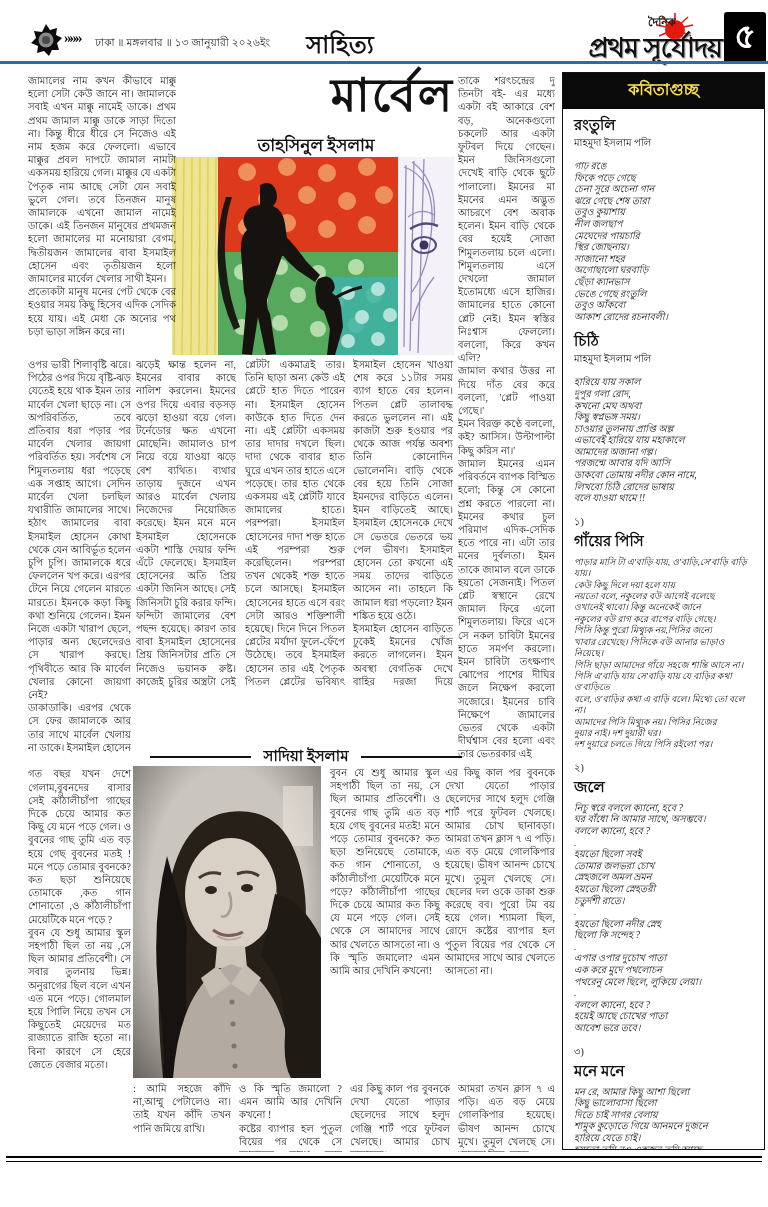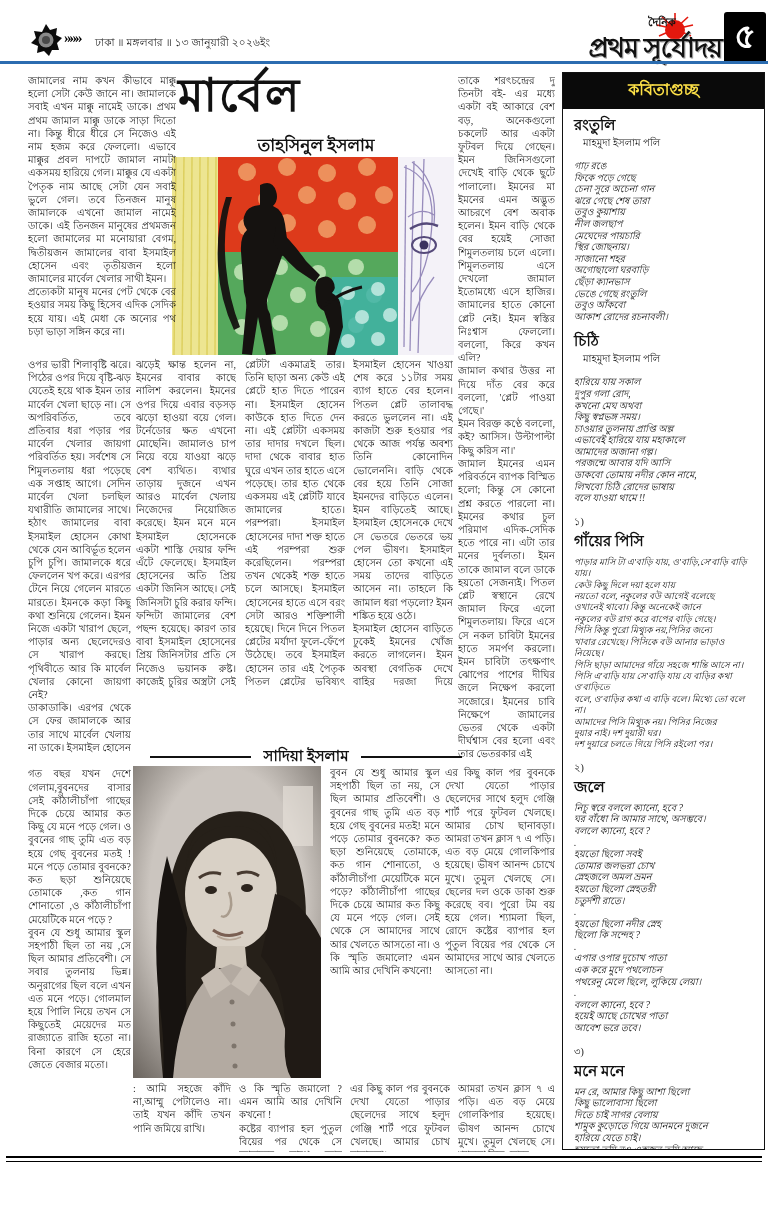--- a/index.html
+++ b/index.html
@@ -12,53 +12,54 @@
   .logo-small{font-size:11px;font-weight:bold;}
   .logo-main{font-size:27px;font-weight:bold;letter-spacing:-1px;white-space:nowrap;
              text-shadow:0 0 1px #fff,1px 1px 0 #999;}
   .pagebox{background:#000;color:#fff;border-radius:3px;display:flex;align-items:center;justify-content:center;
            font-size:34px;font-weight:bold;}
   .blue-rule{background:#2b6cb0;}
   .arrows{font-size:15px;font-weight:bold;letter-spacing:-2px;color:#000;}
   
   .bcol{font-size:10px;line-height:13.2px;text-align:justify;overflow:hidden;white-space:pre-line;
         color:#1c1c1c;word-break:break-word;}
-  .story-title-1{font-size:46px;font-weight:bold;text-align:left;letter-spacing:2px;line-height:1.05;}
+  .story-title-1{font-size:46px;font-weight:bold;text-align:right;letter-spacing:2px;line-height:1.05;}
   .story-title-2{font-size:36px;font-weight:bold;text-align:center;letter-spacing:1px;line-height:1.05;}
   .byline-1{font-size:17px;font-weight:bold;text-align:center;}
   .byline-2{display:flex;align-items:center;gap:13px;font-size:15px;font-weight:bold;}
   .byline-2 .rule{flex:1;height:2px;background:#111;}
   
   .poetry-box{border:1.5px solid #111;background:#fff;overflow:hidden;}
   .poetry-banner{background:#0a0a0a;color:#fde047;font-size:16px;font-weight:bold;text-align:center;
                  padding:4px 0 5px;}
   .poetry-inner{padding:7px 11px;}
   .poem{margin-bottom:9px;}
   .poem-num{font-size:10px;margin-bottom:1px;}
   .poem-title{font-size:15px;font-weight:bold;line-height:18px;}
-  .poem-author{font-size:10px;margin:1px 9px 9px;}
+  .poem-author{font-size:10px;margin:1px 0 9px;}
   .poem-lines{font-size:9.5px;line-height:11.6px;white-space:pre-line;font-style:italic;}
   .poem-lines.small{font-size:9px;line-height:11.4px;}
   .bottom-rule{border-top:2.5px solid #000;border-bottom:1.5px solid #000;height:3px;}
 </style>
 </head>
 <body>
 
 <div id="page">
 
   <div class="abs" style="left:30px;top:24px;width:32px;height:32px;">
     <svg width="32" height="32" viewBox="0 0 32 32">
       <polygon points="16,0 20,6 27,4 26,11 32,14 27,19 29,26 22,26 19,32 14,27 7,29 8,22 1,19 6,14 4,7 12,8" fill="#0c0c0c"></polygon>
       <circle cx="16" cy="16" r="7.5" fill="#8a8a8a"></circle>
       <circle cx="16" cy="16" r="4" fill="#4a4a4a"></circle>
     </svg>
   </div>
   <div class="abs arrows" style="left:64px;top:30px;">»»»</div>
   <div class="abs dateline" style="left:95px;top:35px;">ঢাকা ॥ মঙ্গলবার ॥ ১৩ জানুয়ারী ২০২৬ইং</div>
 
+  <div class="abs section-title" style="left:255px;top:26px;width:170px;">সাহিত্য</div>
 
   <div class="abs" style="left:655px;top:12px;width:40px;height:32px;">
     <svg width="40" height="34" viewBox="0 0 40 34">
       <g stroke="#e3180e" stroke-width="1.6">
         <line x1="20" y1="17" x2="20" y2="1"></line>
           <line x1="20" y1="17" x2="33" y2="5"></line>
         <line x1="20" y1="17" x2="38" y2="13"></line>
           <line x1="20" y1="17" x2="7" y2="5"></line>
         <line x1="20" y1="17" x2="2" y2="13"></line>
           <line x1="20" y1="17" x2="36" y2="24"></line>

